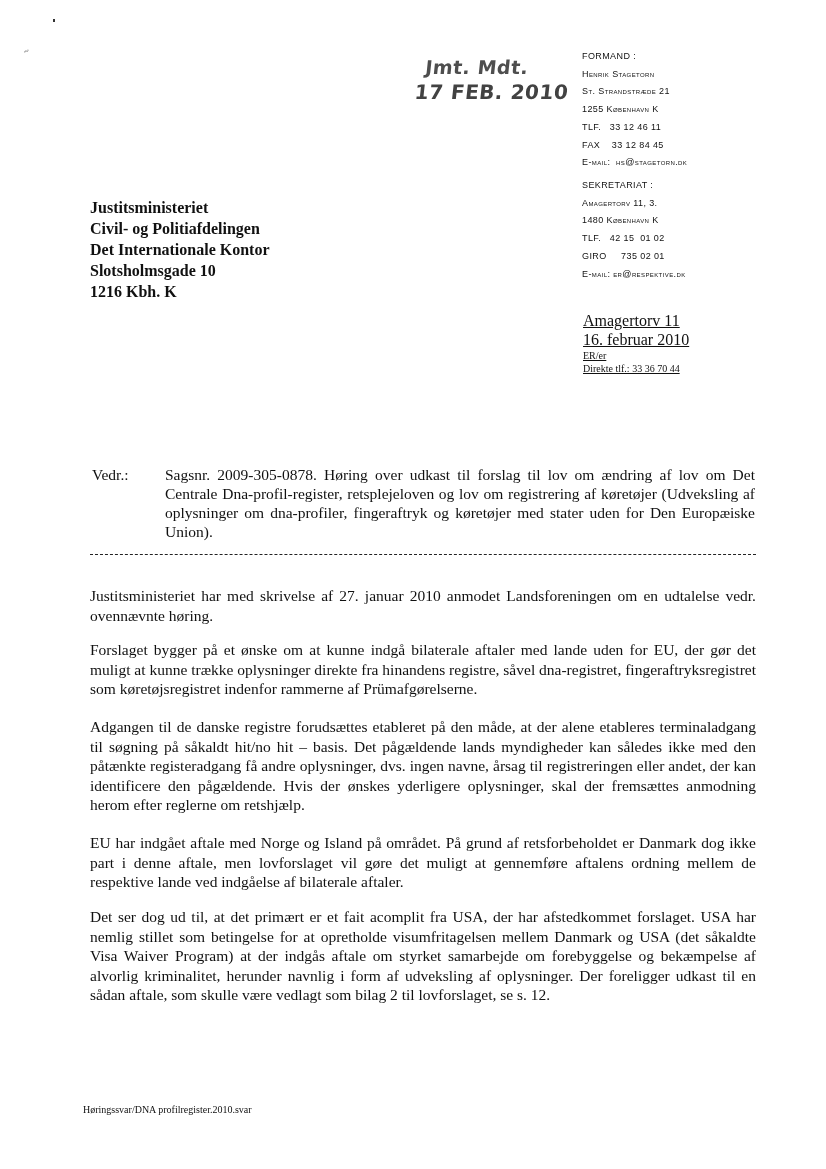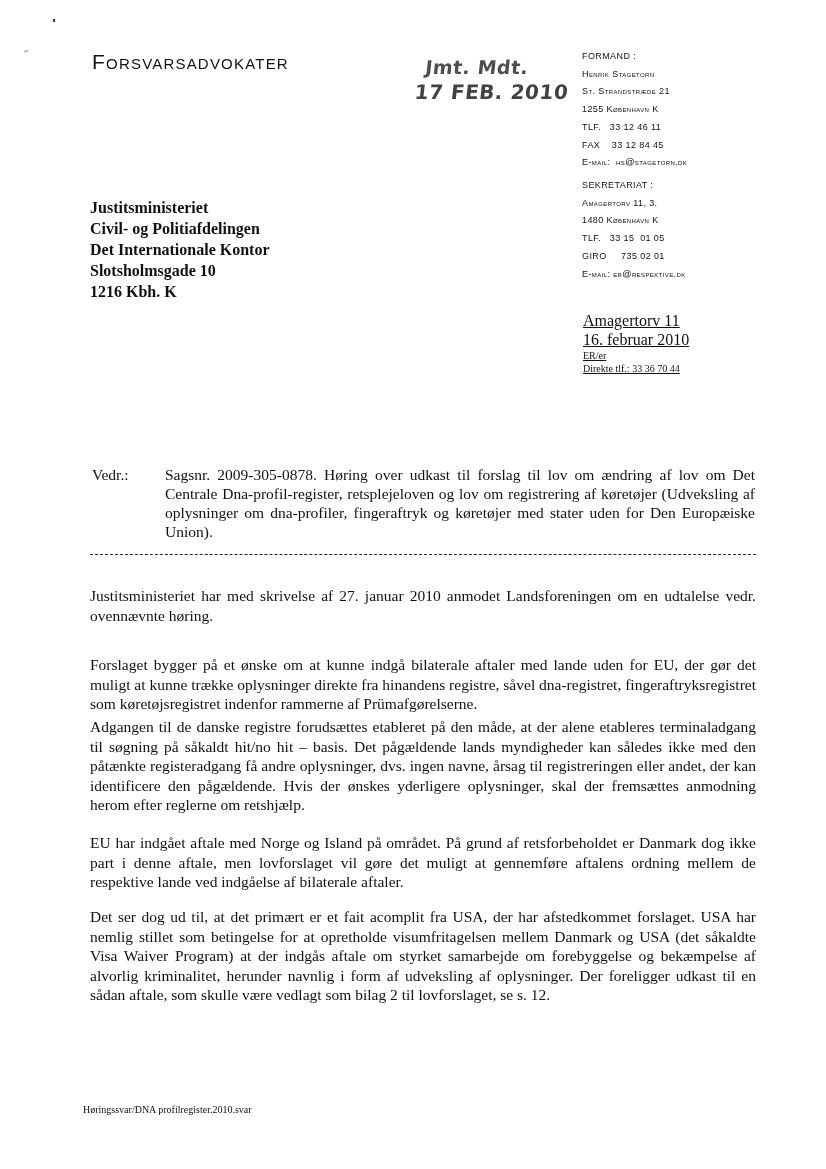--- a/index.html
+++ b/index.html
@@ -27,38 +27,37 @@
   .dateblock .small { font-size: 10px; line-height: 13px; }
 
   .vedr { left: 89px; top: 465px; width: 666px; font-size: 15.5px; line-height: 19px; }
   .vedr .label { position: absolute; left: 3px; top: 0; }
   .vedr .text { margin-left: 76px; text-align: justify; }
 
   .divider { left: 90px; top: 554px; width: 666px; height: 0; border-top: 1.6px dashed #222; }
 
   .body-p { left: 90px; width: 666px; font-size: 15.5px; line-height: 19.5px; text-align: justify; }
   .p1 { top: 586px; }
-  .p2 { top: 655px; }
+  .p2 { top: 640px; }
   .p3 { top: 717px; }
   .p4 { top: 833px; }
   .p5 { top: 907px; }
 
   .footer { left: 83px; top: 1104px; font-size: 10px; }
 
   .speck1 { left: 53px; top: 19px; width: 2px; height: 3px; background: #333; }
   .mark1 { left: 24px; top: 46px; font-size: 9px; color: #333; transform: rotate(-25deg); }
 </style>
 </head>
 <body>
 
 <div class="abs speck1"></div>
 <div class="abs mark1 serif">~</div>
 
 <div class="abs org-name sans">
-  <div>Forsvarsadvokater</div>
 </div>
 
 <div class="abs stamp">
   <div class="l1">Jmt. Mdt.</div>
   <div class="l2">17 FEB. 2010</div>
 </div>
 
 <div class="abs contact formand sans">
   <div class="head">FORMAND :</div>
   <div>Henrik Stagetorn</div>
@@ -66,21 +65,21 @@
   <div>1255 København K</div>
   <div style="white-space:pre">TLF.   33 12 46 11</div>
   <div style="white-space:pre">FAX    33 12 84 45</div>
   <div style="white-space:pre">E-mail:  hs@stagetorn.dk</div>
 </div>
 
 <div class="abs contact sekretariat sans">
   <div class="head">SEKRETARIAT :</div>
   <div>Amagertorv 11, 3.</div>
   <div>1480 København K</div>
-  <div style="white-space:pre">TLF.   33 15  01 05</div>
+  <div style="white-space:pre">TLF.   42 15  01 02</div>
   <div style="white-space:pre">GIRO     735 02 01</div>
   <div>E-mail: er@respektive.dk</div>
 </div>
 
 <div class="abs recipient serif">
   <div>Justitsministeriet</div>
   <div>Civil- og Politiafdelingen</div>
   <div>Det Internationale Kontor</div>
   <div>Slotsholmsgade 10</div>
   <div>1216 Kbh. K</div>

